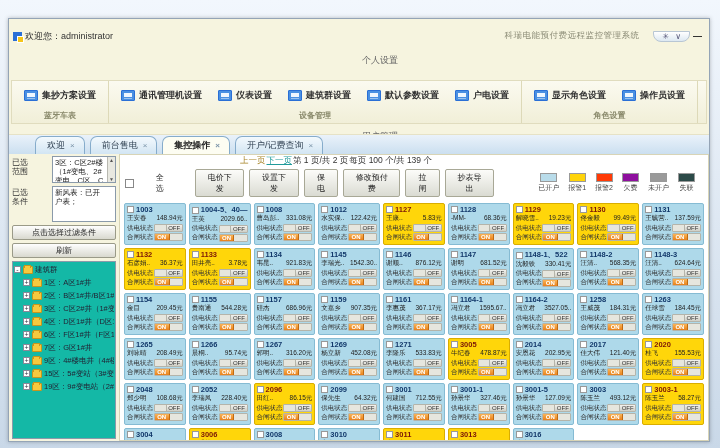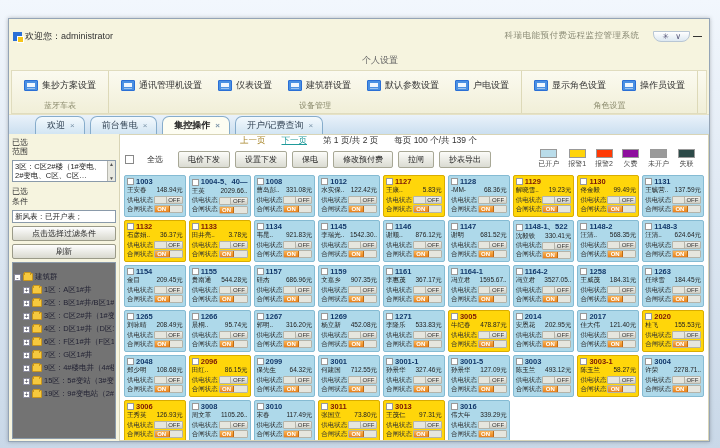--- a/index.html
+++ b/index.html
@@ -19,62 +19,62 @@
   .pill { margin-left:14px; border:1px solid #b8c6d4; background:linear-gradient(#ffffff,#dde8f2);
           border-radius:0 0 8px 8px; padding:0 8px; font-size:8px; color:#557; display:flex; gap:6px; }
   .minbtn { margin-left:auto; font-weight:bold; color:#222; padding:0 3px; }
 
   
   .menubar { height:17px; display:flex; align-items:center; gap:22px; padding-left:42px; font-size:9px; color:#666;flex-direction:column; }
   .mitem { padding:1px 4px; cursor:default; }
   .mitem.active { font-weight:bold; color:#222; background:linear-gradient(#fdfcee,#e9e6c8); border:1px solid #d8d4ae; border-radius:2px; }
 
   
-  .ribbon { margin:0 2px; background:linear-gradient(#fbfaf0,#f1efd8); border:1px solid #e0dcbe; height:44px; display:flex; }
+  .ribbon { margin:10px 2px; background:linear-gradient(#fbfaf0,#f1efd8); border:1px solid #e0dcbe; height:44px; display:flex;font-weight:bold; }
   .rgroup { display:flex; flex-direction:column; border-right:1px solid #ddd9b8; }
   .rbuttons { flex:1; display:flex; align-items:center; gap:16px; padding:0 12px; }
   .rbtn { display:flex; align-items:center; gap:4px; font-size:9px; color:#333; cursor:default; }
   .ricon { width:14px; height:11px; border:1px solid #2a6fd6; background:#4a90e2; border-radius:1px; position:relative; }
   .ricon::before { content:""; position:absolute; left:2px; top:2px; right:2px; bottom:3px; background:#eef6ff; }
   .ricon::after { content:""; position:absolute; left:2px; bottom:1px; right:2px; height:1px; background:#9cc2ee; }
   .rlabel { text-align:center; font-size:8px; color:#8a8a6c; padding-bottom:2px; }
 
   
   .tabstrip { height:20px; background:linear-gradient(#eaf2fa,#cbdff0); display:flex; align-items:flex-end; gap:5px; padding:0 0 0 26px; border-top:1px solid #e6e2c6; }
   .dtab { display:flex; align-items:center; gap:5px; padding:2px 9px 2px 11px; font-size:9px; color:#345;
           border:1px solid #86accb; border-bottom:none; border-radius:7px 7px 0 0;
           background:linear-gradient(#f3f9fd,#d2e5f3); }
   .dtab .x { font-size:8px; color:#7a93a8; }
   .dtab.active { background:#fdfdf2; font-weight:bold; color:#222; }
 
   
   .content { flex:1; display:flex; background:#f6f4df; overflow:hidden; }
 
   .sidebar { width:110px; padding:2px 3px; display:flex; flex-direction:column; gap:3px; }
-  .srow { display:flex; gap:4px;flex-direction:column; }
+  .srow { display:flex; gap:21px; }
   .slabel { width:19px; font-size:8px; color:#333; line-height:1.15; padding-top:2px; }
   .sbox { flex:1; background:#fff; border:1px solid #8a9aaa; font-size:7.5px; color:#222; line-height:1.2;
           padding:1px 9px 1px 2px; position:relative; overflow:hidden; }
   .sbox .sb { position:absolute; right:0; top:0; bottom:0; width:8px; background:#e8e8e0; border-left:1px solid #b8b8b0;
               display:flex; flex-direction:column; justify-content:space-between; font-size:5px; text-align:center; color:#555; }
   .box1 { height:27px; } .box2 { height:36px; }
   .sbtn { height:15px; background:linear-gradient(#fefefe,#d9d9cf); border:1px solid #9a9a88; border-radius:2px;
           font-size:8px; color:#222; text-align:center; line-height:13px; }
-  .tree { flex:1; background:#737373; border:1px solid #8a9aaa; padding:8px 1px; overflow:hidden; font-size:7.5px; color:#223; }
+  .tree { flex:1; background:#14b8a6; border:1px solid #8a9aaa; padding:1px 1px; overflow:hidden; font-size:7.5px; color:#223; }
   .trow { display:flex; align-items:center; gap:2px; height:13px; white-space:nowrap; overflow:hidden; }
   .trow.child { padding-left:9px; }
   .pm { width:7px; height:7px; flex:0 0 7px; border:1px solid #889; background:#fff; font-size:7px; line-height:5px; text-align:center; color:#334; }
   .folder { width:10px; height:8px; flex:0 0 10px; background:#f6c93e; border:1px solid #c8951c; border-radius:1px; position:relative; }
   .folder::before { content:""; position:absolute; left:0; top:-2px; width:5px; height:2px; background:#f6c93e; border:1px solid #c8951c; border-bottom:none; }
 
   .main { flex:1; background:#fff; border:1px solid #d8d4b6; display:flex; flex-direction:column; overflow:hidden; }
-  .pagerline { height:15px; display:flex; align-items:flex-end; gap:16px; font-size:8.5px; padding-left:120px; color:#333; }
+  .pagerline { height:15px; display:flex; align-items:flex-end; gap:1px; font-size:8.5px; padding-left:120px; color:#333; }
   .plink1 { color:#a8862a; } .plink2 { color:#1f9a9a; text-decoration:underline; }
 
-  .toolbar { display:flex; align-items:center; gap:13px; padding:2px 5px 3px; }
+  .toolbar { display:flex; align-items:center; gap:22px; padding:2px 5px 3px; }
   .chk { width:9px; height:9px; border:1px solid #888; background:#fff; }
   .chklabel { font-size:8px; color:#333; margin-right:2px; }
   .tbtn { padding:2px 9px; font-size:8px; color:#222; background:linear-gradient(#fcfcf9,#dadbd2); border:1px solid #a8a896; border-radius:2px; }
   .tb-spacer { flex:1; }
   .legend { display:flex; gap:9px; padding-right:8px; }
   .litem { display:flex; flex-direction:column; align-items:center; }
   .lswatch { width:17px; height:9px; border:1px solid #999; }
   .llabel { font-size:7px; color:#444; margin-top:1px; white-space:nowrap; }
 
   .grid { flex:1; display:grid; grid-template-columns:repeat(9,1fr); grid-auto-rows:1fr; gap:3px; padding:3px 4px 4px; }
@@ -1119,20 +1119,42 @@
                 <span class="seg off">OFF</span>
               </span>
             </div>
             <div class="crow">
               <span>合闸状态</span>
               <span class="ctrl">
                 <span class="seg on">ON</span>
               </span>
             </div>
           </div>
+          <div class="card blue">
+            <div class="chead">
+              <span class="cbox"></span>
+              <span class="cnum">2052</span>
+            </div>
+            <div class="cname">
+              <span class="nm">李瑞凤</span>
+              <span>228.40元</span>
+            </div>
+            <div class="crow">
+              <span>供电状态</span>
+              <span class="ctrl">
+                <span class="seg off">OFF</span>
+              </span>
+            </div>
+            <div class="crow">
+              <span>合闸状态</span>
+              <span class="ctrl">
+                <span class="seg on">ON</span>
+              </span>
+            </div>
+          </div>
           <div class="card yellow">
             <div class="chead">
               <span class="cbox"></span>
               <span class="cnum">2096</span>
             </div>
             <div class="cname">
               <span class="nm">田红..</span>
               <span>86.15元</span>
             </div>
             <div class="crow">

